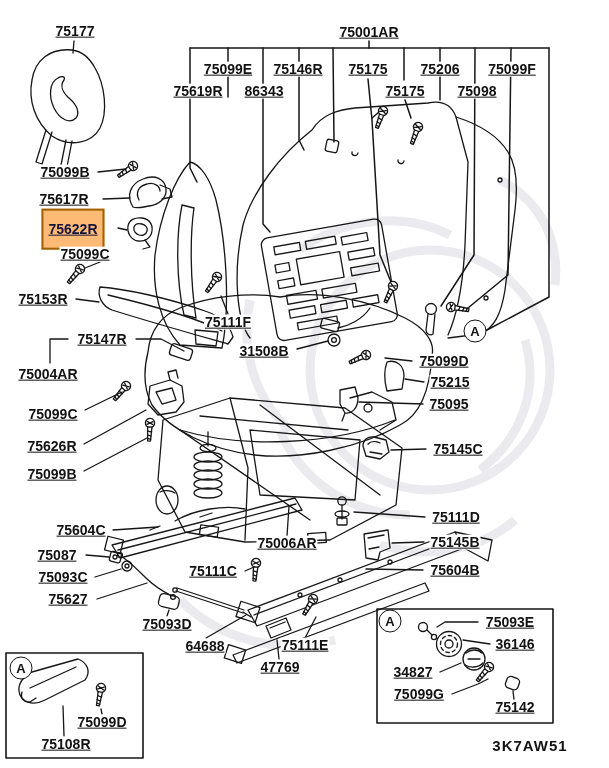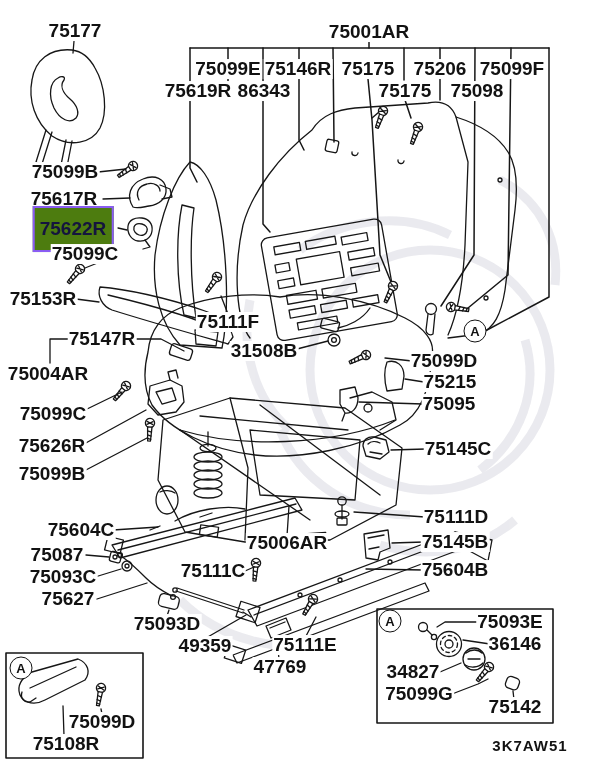--- a/index.html
+++ b/index.html
@@ -1,22 +1,22 @@
 <!DOCTYPE html>
 <html><head>
 <meta charset="utf-8">
 <style>
   html,body{margin:0;padding:0;background:#ffffff;}
   #stage{position:relative;width:609px;height:768px;background:#ffffff;overflow:hidden;
          font-family:"Liberation Sans",sans-serif;}
   #art{position:absolute;left:0;top:0;}
-  .lbl{position:absolute;transform:translate(-50%,-50%);font-weight:bold;font-size:19px;
+  .lbl{position:absolute;transform:translate(-50%,-50%);font-weight:bold;font-size:14px;
        line-height:1.05;color:#121212;white-space:nowrap;background:#ffffff;padding:0 1px;
-       letter-spacing:0px;cursor:pointer;}
-  .lbl.hl{background:#4d7c0f;border:2px solid #8b5cf6;color:#14143e;padding:11px 5px;}
+       letter-spacing:0px;cursor:pointer;text-decoration:underline;}
+  .lbl.hl{background:#fdba74;border:2px solid #a16207;color:#14143e;padding:11px 5px;}
   .amark{position:absolute;transform:translate(-50%,-50%);width:21px;height:21px;
          border:1.8px solid #121212;border-radius:50%;display:flex;align-items:center;
          justify-content:center;font-weight:bold;font-size:13px;color:#121212;background:#fff;}
   .code{position:absolute;transform:translate(-50%,-50%);font-weight:bold;font-size:15px;
         color:#121212;letter-spacing:1px;}
 </style>
 </head>
 <body>
 
 <div id="stage">
@@ -344,21 +344,21 @@
 <div class="lbl" style="left:456px;top:517px">75111D</div>
 <div class="lbl" style="left:81px;top:530px">75604C</div>
 <div class="lbl" style="left:455px;top:542px">75145B</div>
 <div class="lbl" style="left:287px;top:543px">75006AR</div>
 <div class="lbl" style="left:57px;top:555px">75087</div>
 <div class="lbl" style="left:455px;top:570px">75604B</div>
 <div class="lbl" style="left:213px;top:571px">75111C</div>
 <div class="lbl" style="left:63px;top:577px">75093C</div>
 <div class="lbl" style="left:68px;top:599px">75627</div>
 <div class="lbl" style="left:167px;top:624px">75093D</div>
-<div class="lbl" style="left:205px;top:646px">49359</div>
+<div class="lbl" style="left:205px;top:646px">64688</div>
 <div class="lbl" style="left:305px;top:645px">75111E</div>
 <div class="lbl" style="left:280px;top:667px">47769</div>
 <div class="lbl" style="left:102px;top:722px">75099D</div>
 <div class="lbl" style="left:66px;top:744px">75108R</div>
 <div class="lbl" style="left:510px;top:622px">75093E</div>
 <div class="lbl" style="left:515px;top:644px">36146</div>
 <div class="lbl" style="left:413px;top:672px">34827</div>
 <div class="lbl" style="left:419px;top:694px">75099G</div>
 <div class="lbl" style="left:515px;top:707px">75142</div>
 

